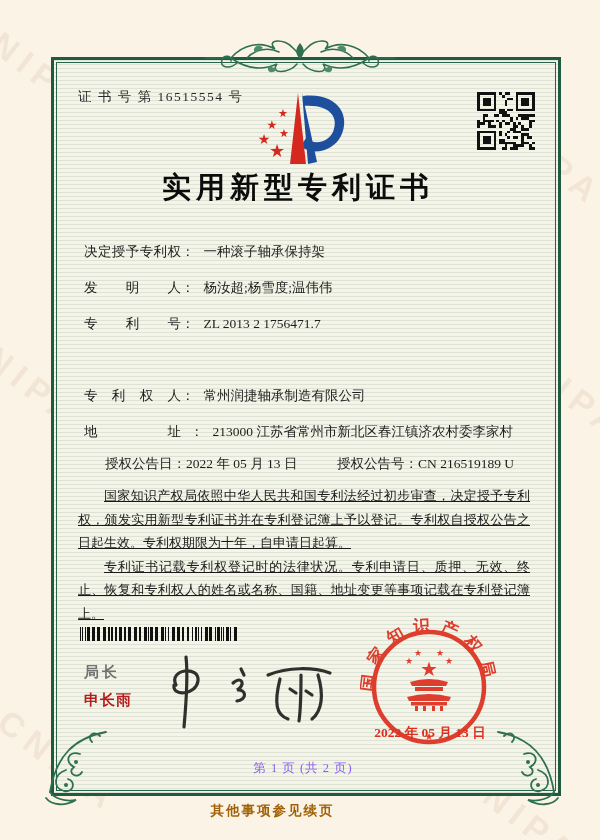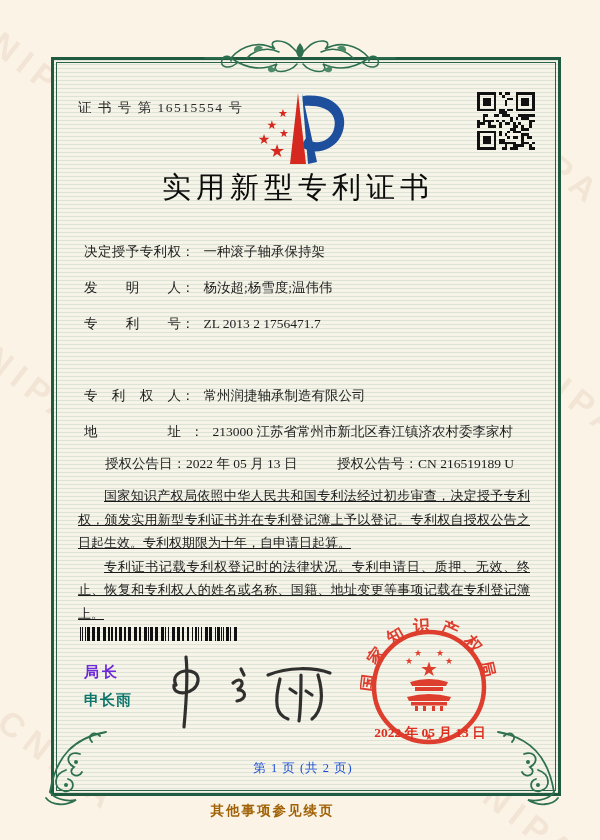--- a/index.html
+++ b/index.html
@@ -5,41 +5,41 @@
   html,body{margin:0;padding:0;}
   .page{position:relative;width:600px;height:840px;background:#fbf4e6;overflow:hidden;
         font-family:"Liberation Serif","DejaVu Serif",serif;color:#1d1d1d;}
   .wm{position:absolute;font:bold 34px "Liberation Sans","DejaVu Sans",sans-serif;
       letter-spacing:8px;color:rgba(198,140,112,0.14);transform:rotate(38deg);
       transform-origin:left top;white-space:nowrap;pointer-events:none;}
   .frame{position:absolute;left:51px;top:57px;width:504px;height:733px;
          border:3px solid #1f5a41;
          background:repeating-linear-gradient(180deg,rgba(143,175,150,0.24) 0 1px,rgba(0,0,0,0) 1px 4px),#f6f4e8;}
   .frame-inner{position:absolute;inset:2px;border:1px solid #2a6149;}
-  .cert-no{position:absolute;left:78px;top:99px;font-size:13.5px;letter-spacing:1.5px;color:#2a2a2a;}
+  .cert-no{position:absolute;left:78px;top:88px;font-size:13.5px;letter-spacing:1.5px;color:#2a2a2a;}
   .logo{position:absolute;left:243px;top:86px;}
   .qr{position:absolute;left:477px;top:92px;}
   .title{position:absolute;left:0;top:168px;width:596px;text-align:center;
-         font-size:29px;font-weight:normal;letter-spacing:5px;color:#0c0c0c;}
+         font-size:29px;font-weight:bold;letter-spacing:5px;color:#0c0c0c;}
   .frow{position:absolute;left:84px;right:70px;font-size:13.5px;white-space:nowrap;}
   .flabel{display:inline-block;width:97px;text-align:justify;text-align-last:justify;vertical-align:bottom;}
   .colon{margin-right:9px;}
   .grant-left{display:inline-block;width:232px;margin-left:21px;}
   .paras{position:absolute;left:78px;top:484px;width:452px;font-size:13px;
          line-height:23.5px;text-align:justify;color:#1a1a1a;text-decoration:underline;}
   .paras p{margin:0;text-indent:2em;}
   .barcode{position:absolute;left:80px;top:627px;}
-  .sig-title{position:absolute;left:84px;top:663px;font:bold 15px "Liberation Sans","DejaVu Sans",sans-serif;letter-spacing:3px;color:#6d28d9;}
-  .sig-name{position:absolute;left:84px;top:691px;font:bold 15px "Liberation Sans","DejaVu Sans",sans-serif;letter-spacing:1px;color:#0f766e;text-align:right;}
+  .sig-title{position:absolute;left:84px;top:663px;font:bold 15px "Liberation Sans","DejaVu Sans",sans-serif;letter-spacing:3px;color:#737373;}
+  .sig-name{position:absolute;left:84px;top:691px;font:bold 15px "Liberation Sans","DejaVu Sans",sans-serif;letter-spacing:1px;color:#b91c1c;text-align:right;}
   .signature{position:absolute;left:138px;top:645px;}
   .seal{position:absolute;left:360px;top:618px;}
   .seal-date{position:absolute;left:368px;top:724px;width:124px;text-align:center;
              color:#dd2f1f;font-size:13.5px;font-weight:bold;}
   .footer-page{position:absolute;left:51px;top:760px;width:504px;text-align:center;
-               font-size:12.5px;letter-spacing:1px;color:#1d4ed8;}
+               font-size:12.5px;letter-spacing:1px;color:#8b5cf6;}
   .cont-note{position:absolute;left:0;top:802px;width:545px;text-align:center;
              font-size:13.5px;font-weight:bold;color:#a16207;letter-spacing:2px;}
   .orn{position:absolute;pointer-events:none;}
 </style>
 </head>
 <body>
 
 <div class="page">
 
   <div class="wm" style="left:-18px;top:4px">CNIPA</div>

